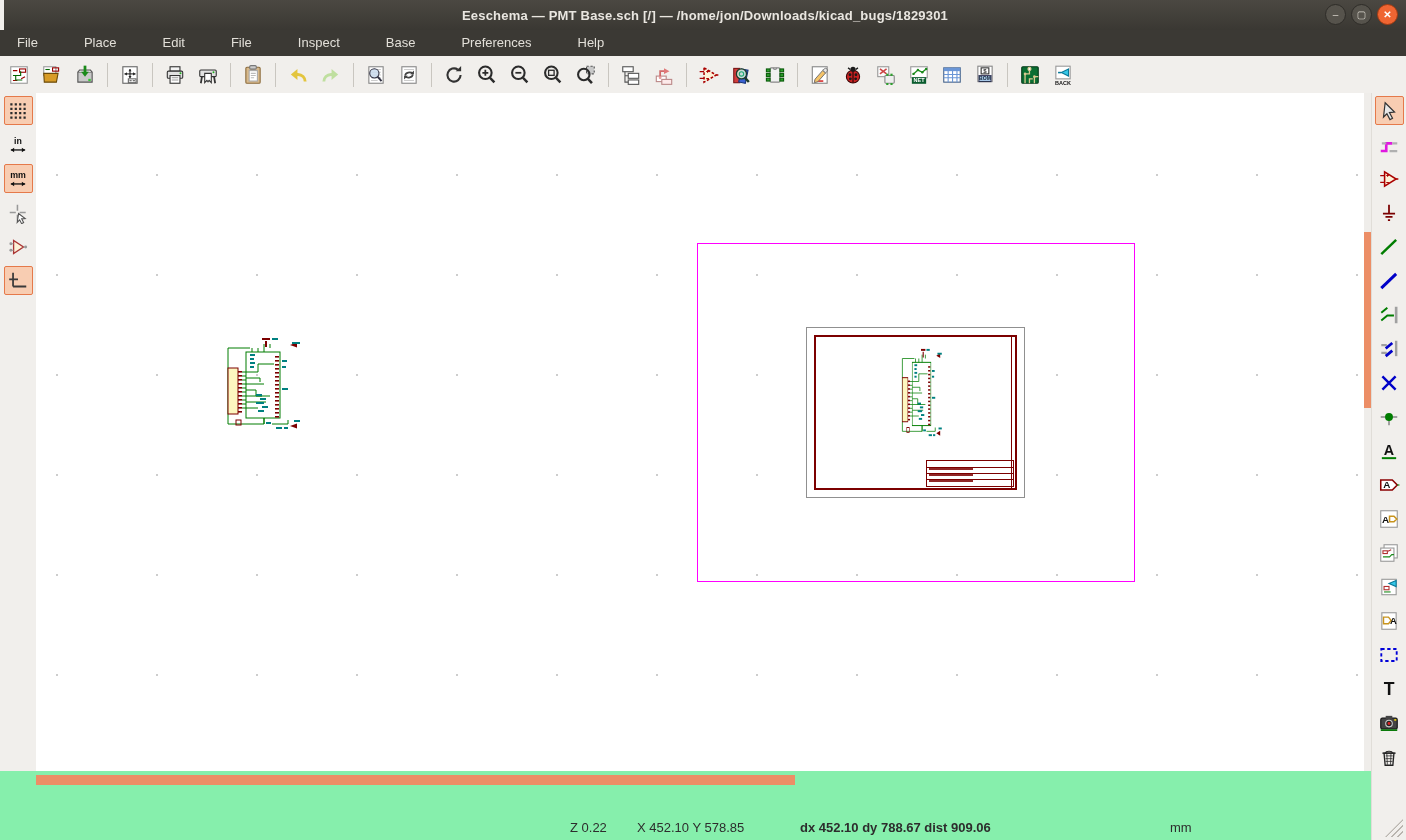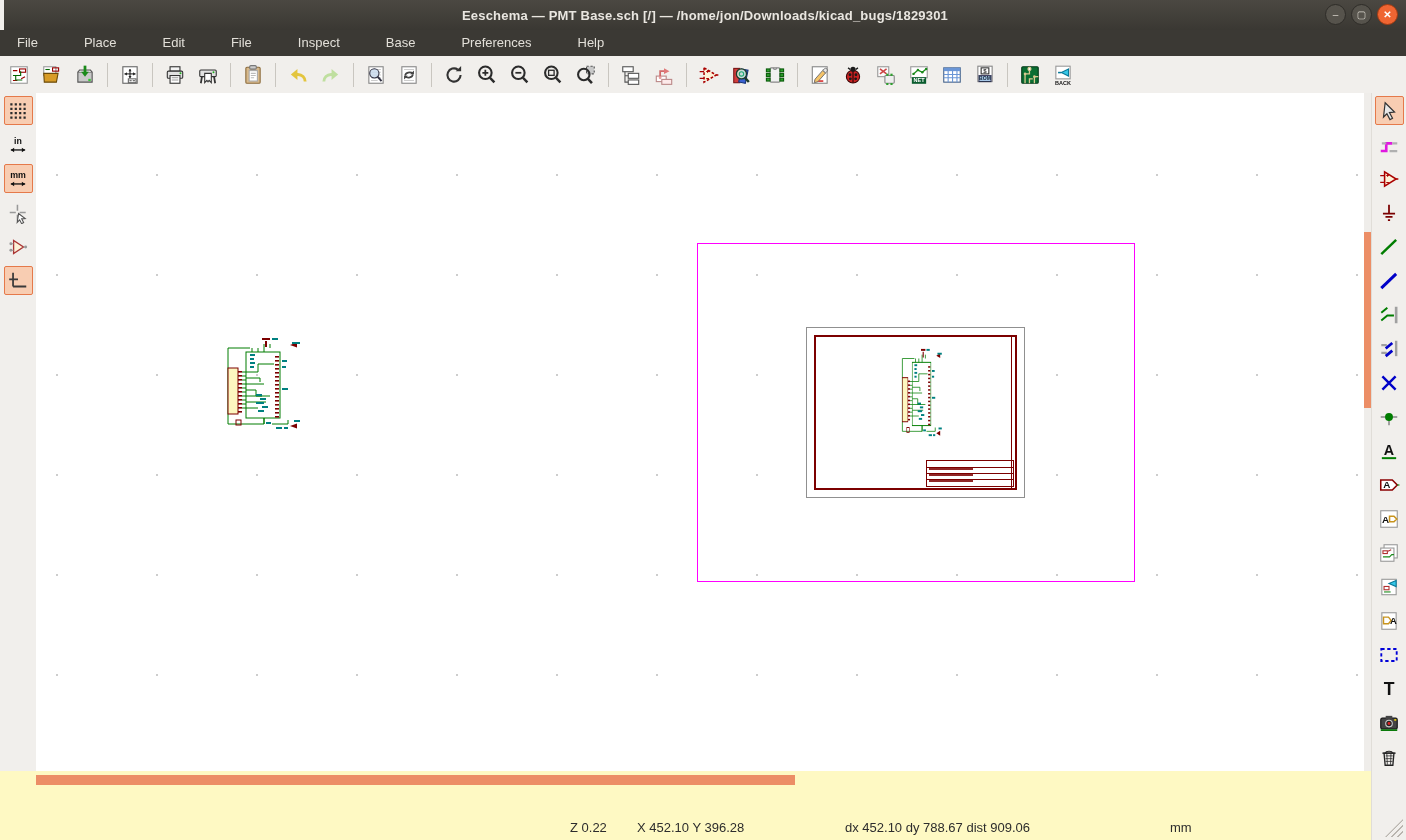--- a/index.html
+++ b/index.html
@@ -46,25 +46,25 @@
     background:linear-gradient(to bottom,transparent 0 6px,#7c0000 6px 7px,transparent 7px 12px,
       #7c0000 12px 13px,transparent 13px 18px,#7c0000 18px 19px,transparent 19px);}
   .tblock::before{content:"";position:absolute;left:2px;top:7px;width:44px;height:16px;
     background:repeating-linear-gradient(to bottom,#7c0000 0 1.5px,transparent 1.5px 6px);opacity:.85;}
   .schdraw{position:absolute;}
   #draw-left{left:184px;top:243px;}
   #draw-sheet{left:862px;top:254px;}
   
   .vscroll{position:absolute;left:1364px;top:93px;width:8px;height:678px;background:#efedea;}
   .vthumb{position:absolute;left:0;top:139px;width:8px;height:176px;background:#ec8e66;}
-  .bottomarea{position:absolute;top:771px;left:0;width:1372px;height:69px;background:#fef9c3;}
+  .bottomarea{position:absolute;top:771px;left:0;width:1372px;height:69px;background:#86efac;}
   .hthumb{position:absolute;left:36px;top:4px;width:759px;height:10px;background:#ec8e66;}
   
   .status{position:absolute;top:49px;font-size:13px;color:#2d2d2d;white-space:pre;}
-  #sb-zoom{left:570px;} #sb-pos{left:637px;} #sb-rel{left:845px;} #sb-units{left:1170px;}
+  #sb-zoom{left:570px;} #sb-pos{left:637px;} #sb-rel{left:800px;font-weight:bold;} #sb-units{left:1170px;}
   .grip{position:absolute;right:3px;bottom:3px;width:18px;height:18px;
     background:repeating-linear-gradient(135deg,transparent 0 3px,#b9b5af 3px 4.5px);
     clip-path:polygon(100% 0,100% 100%,0 100%);}
   svg text{font-family:"Liberation Sans",sans-serif;}
 </style>
 </head>
 <body>
 
 <div class="app">
 
@@ -476,21 +476,21 @@
     </svg>
   </div>
 
   <div class="vscroll">
     <div class="vthumb"></div>
   </div>
 
   <div class="bottomarea">
     <div class="hthumb"></div>
     <span class="status" id="sb-zoom">Z 0.22</span>
-    <span class="status" id="sb-pos">X 452.10 Y 396.28</span>
+    <span class="status" id="sb-pos">X 452.10 Y 578.85</span>
     <span class="status" id="sb-rel">dx 452.10 dy 788.67 dist 909.06</span>
     <span class="status" id="sb-units">mm</span>
   </div>
 
   <div class="toolbar-right">
       <button class="tbtn active">
         <svg viewBox="0 0 20 20" width="22" height="22">
           <path d="M6.5 2.5L15 11l-4.6.4 2.8 5.2-2.3 1.2-2.8-5.3-3.1 3z" fill="#e8e8e8" stroke="#333" stroke-width="1.1"></path>
         </svg>
       </button>

